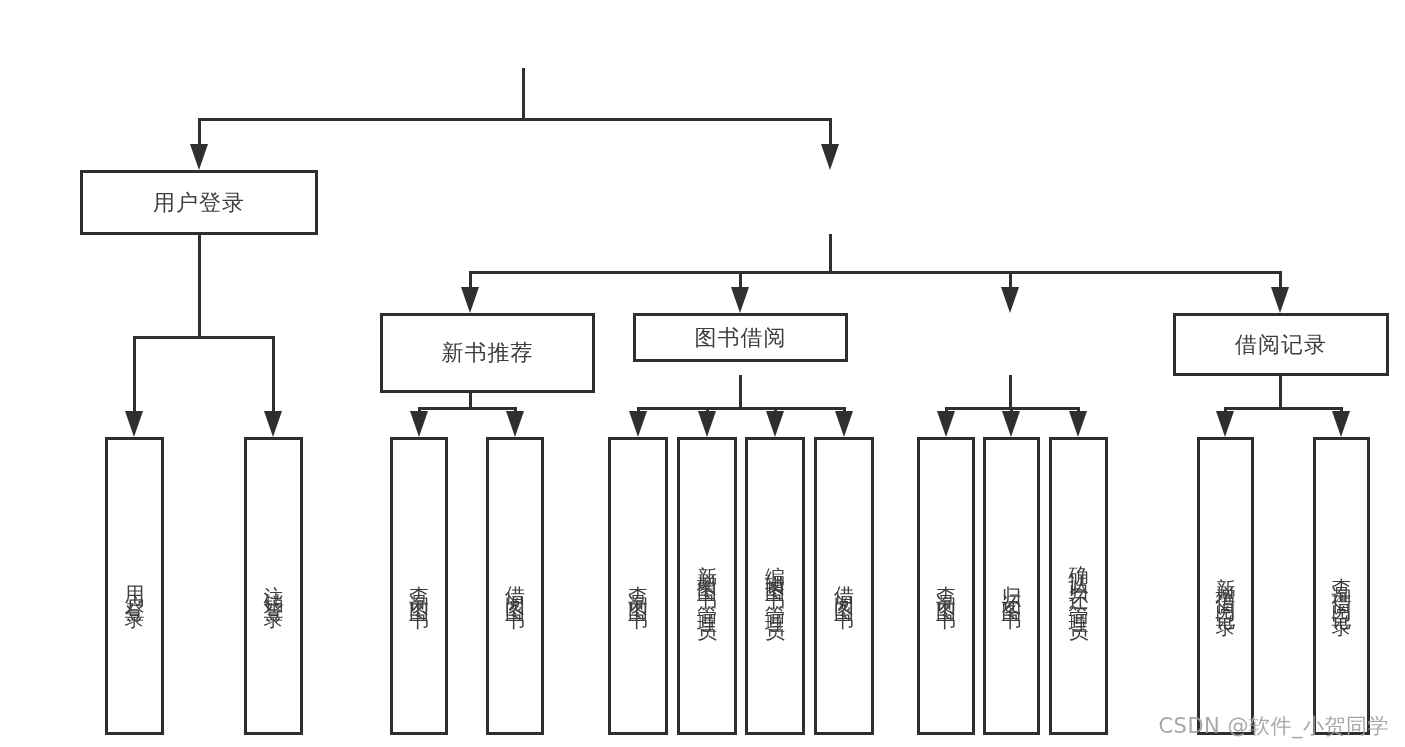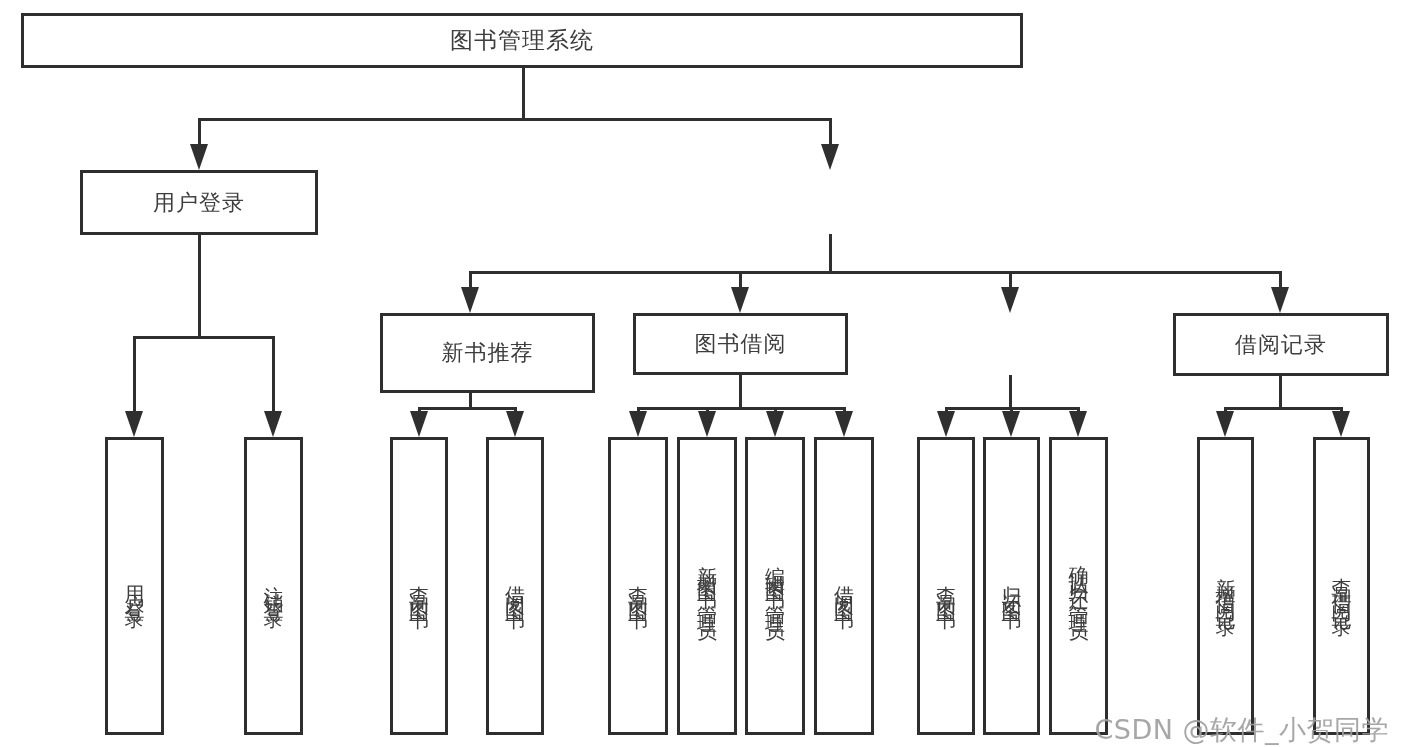--- a/index.html
+++ b/index.html
@@ -19,21 +19,21 @@
       border-top:26px solid #2f2f2f;}
   
   .box{position:absolute;background:#ffffff;border:3px solid #2e2e2e;
        box-sizing:border-box;display:flex;align-items:center;justify-content:center;
        color:#3d3d3d;}
   .h-label{font-size:22px;letter-spacing:1px;white-space:nowrap;}
   .root-label{font-size:23px;letter-spacing:1px;white-space:nowrap;}
   .v-label{writing-mode:vertical-rl;text-orientation:mixed;
            font-size:20px;letter-spacing:8px;line-height:1.15;white-space:nowrap;}
   .watermark{position:absolute;right:16px;top:712px;
-             font-size:27px;letter-spacing:0.5px;
+             font-size:21px;letter-spacing:0.5px;
              color:rgba(160,160,160,0.92);z-index:10;white-space:nowrap;}
 </style>
 </head>
 <body>
 
 <div class="canvas">
 
   <div class="vl" style="left:522px;top:68px;height:53px"></div>
   <div class="hl" style="left:198px;top:118px;width:634px"></div>
   <div class="vl" style="left:198px;top:118px;height:34px"></div>
@@ -86,32 +86,29 @@
   <div class="vl" style="left:1077px;top:407px;height:12px"></div>
   <div class="ah" style="left:1069px;top:411px"></div>
 
   <div class="vl" style="left:1279px;top:375px;height:34px"></div>
   <div class="hl" style="left:1224px;top:407px;width:118px"></div>
   <div class="vl" style="left:1224px;top:407px;height:12px"></div>
   <div class="ah" style="left:1216px;top:411px"></div>
   <div class="vl" style="left:1340px;top:407px;height:12px"></div>
   <div class="ah" style="left:1332px;top:411px"></div>
 
-  <div class="box" style="left:21px;top:13px;width:1002px;height:55px">
-    <span class="root-label">图书管理系统</span>
-  </div>
 
   <div class="box" style="left:80px;top:170px;width:238px;height:65px">
     <span class="h-label">用户登录</span>
   </div>
 
   <div class="box" style="left:380px;top:313px;width:215px;height:80px">
     <span class="h-label">新书推荐</span>
   </div>
-  <div class="box" style="left:633px;top:313px;width:215px;height:62px">
+  <div class="box" style="left:633px;top:313px;width:215px;height:49px">
     <span class="h-label">图书借阅</span>
   </div>
   <div class="box" style="left:1173px;top:313px;width:216px;height:63px">
     <span class="h-label">借阅记录</span>
   </div>
 
   <div class="box" style="left:105px;top:437px;width:59px;height:298px">
     <span class="v-label">用户登录</span>
   </div>
   <div class="box" style="left:244px;top:437px;width:59px;height:298px">

